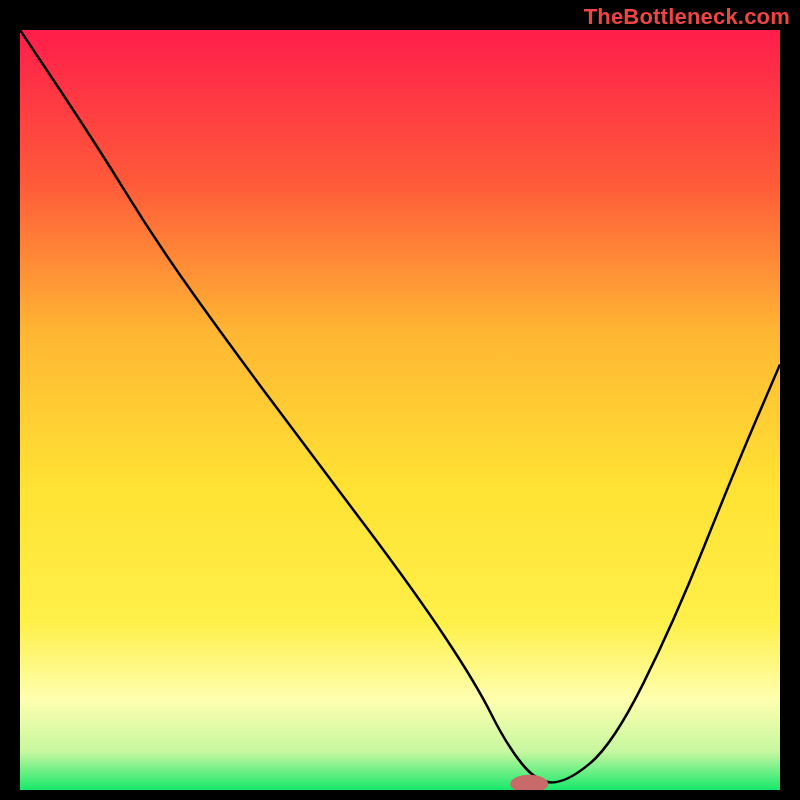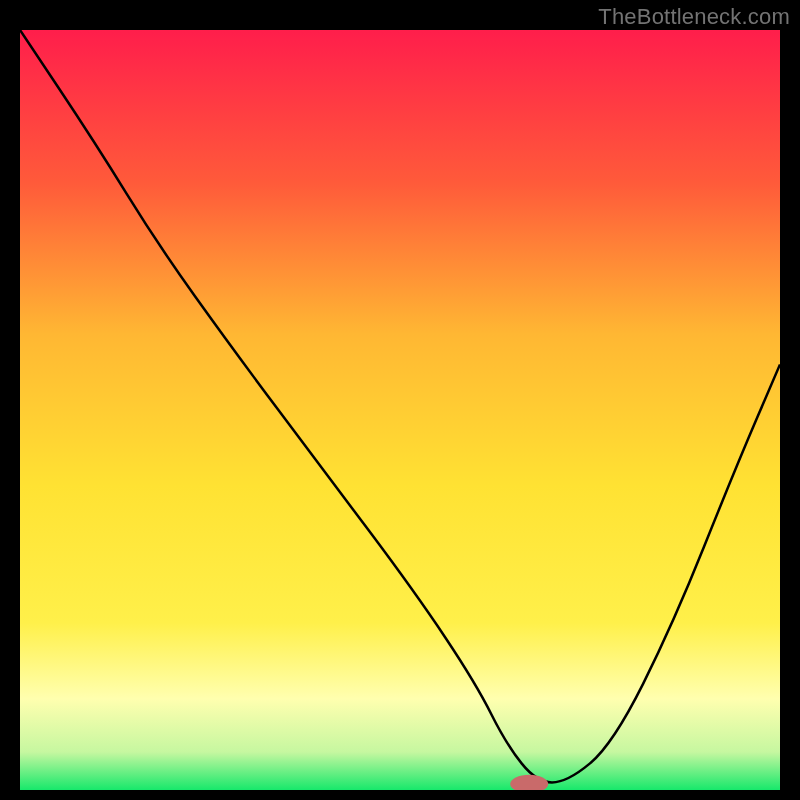--- a/index.html
+++ b/index.html
@@ -13,23 +13,23 @@
   .frame {
     position: relative;
     width: 800px;
     height: 800px;
     background: #000;
   }
   .watermark {
     position: absolute;
     top: 4px;
     right: 10px;
-    color: #737373;
+    color: #ef4444;
     font-size: 22px;
-    font-weight: 400;
+    font-weight: 700;
     letter-spacing: 0.2px;
     z-index: 20;
   }
   .plot {
     position: absolute;
     left: 20px;
     top: 30px;
     width: 760px;
     height: 760px;
     overflow: hidden;

